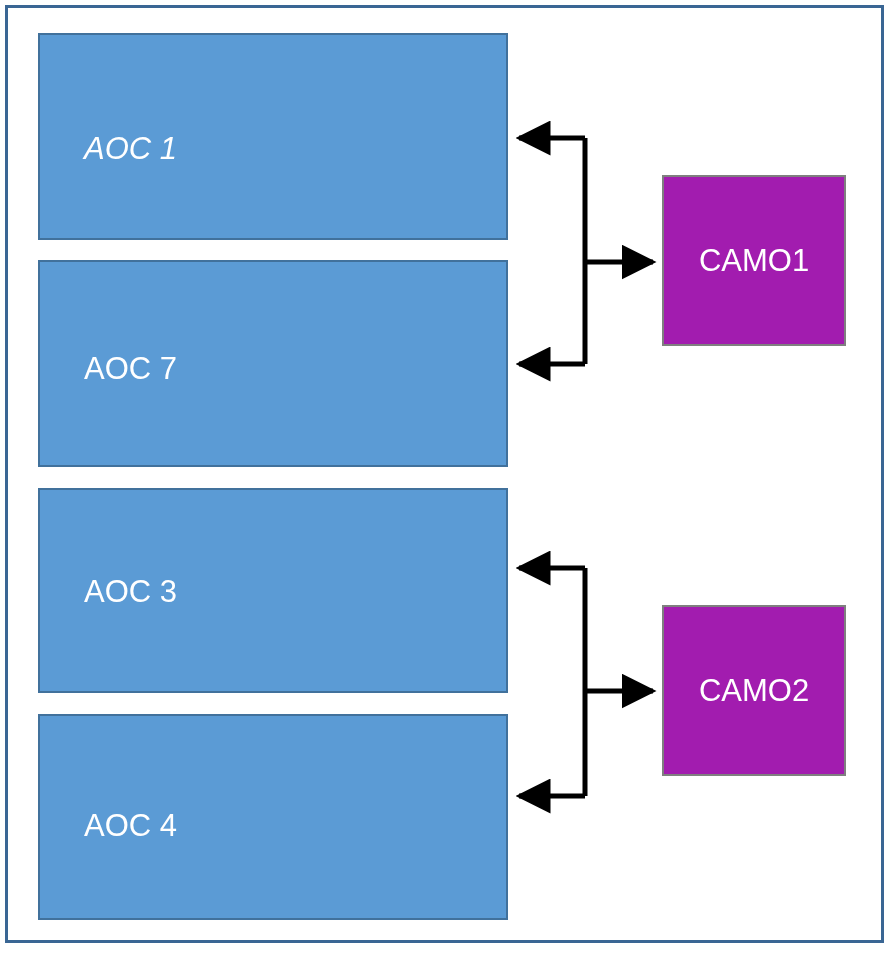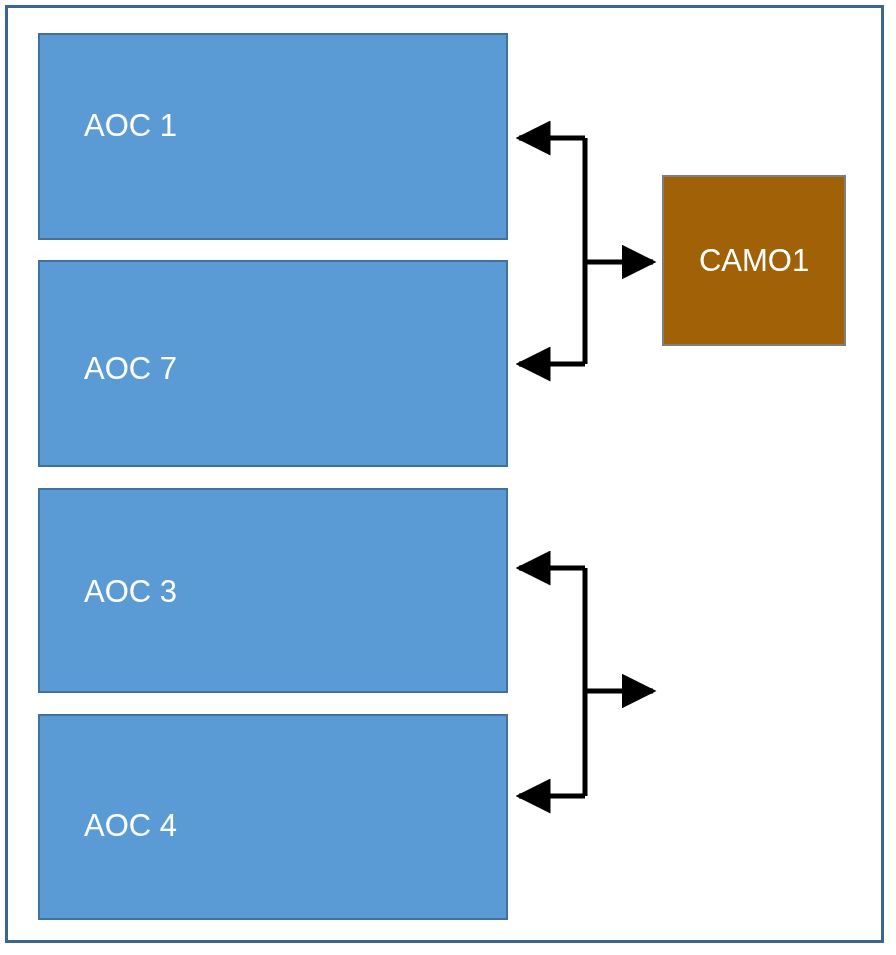--- a/index.html
+++ b/index.html
@@ -42,40 +42,40 @@
     color: #ffffff;
     font-size: 31px;
     font-family: "Liberation Sans", sans-serif;
     white-space: nowrap;
     line-height: 1;
   }
   .camo-box {
     position: absolute;
     left: 662px;
     width: 184px;
-    background: #a16207;
+    background: #a21caf;
     border: 2px solid #7f7f7f;
     box-sizing: border-box;
     display: flex;
     align-items: center;
     justify-content: center;
   }
   .camo-label {
     color: #ffffff;
     font-size: 31px;
     font-family: "Liberation Sans", sans-serif;
     white-space: nowrap;
     line-height: 1;
   }
   #aoc1 { top: 33px;  height: 207px; }
   #aoc2 { top: 260px; height: 207px; }
   #aoc3 { top: 488px; height: 205px; }
   #aoc4 { top: 714px; height: 206px; }
 
-  #aoc1-label { top: 110px; }
+  #aoc1-label { top: 133px; font-style: italic; }
   #aoc2-label { top: 353px; }
   #aoc3-label { top: 576px; }
   #aoc4-label { top: 810px; }
 
   #camo1 { top: 175px; height: 171px; }
   #camo2 { top: 605px; height: 171px; }
 
   .connector-svg {
     position: absolute;
     left: 0;
@@ -101,20 +101,23 @@
   <div class="aoc-box" id="aoc3"></div>
   <div class="aoc-label" id="aoc3-label">AOC 3</div>
 
   <div class="aoc-box" id="aoc4"></div>
   <div class="aoc-label" id="aoc4-label">AOC 4</div>
 
   <div class="camo-box" id="camo1">
     <span class="camo-label">CAMO1</span>
   </div>
 
+  <div class="camo-box" id="camo2">
+    <span class="camo-label">CAMO2</span>
+  </div>
 
   <svg class="connector-svg" viewBox="0 0 896 955">
     <defs>
       <marker id="arrow-left" viewBox="0 0 10 10" refX="9" refY="5" markerWidth="7" markerHeight="7" orient="auto-start-reverse">
         <path d="M 0 0 L 10 5 L 0 10 z" fill="#000000"></path>
       </marker>
       <marker id="arrow-right" viewBox="0 0 10 10" refX="9" refY="5" markerWidth="7" markerHeight="7" orient="auto-start-reverse">
         <path d="M 0 0 L 10 5 L 0 10 z" fill="#000000"></path>
       </marker>
     </defs>

